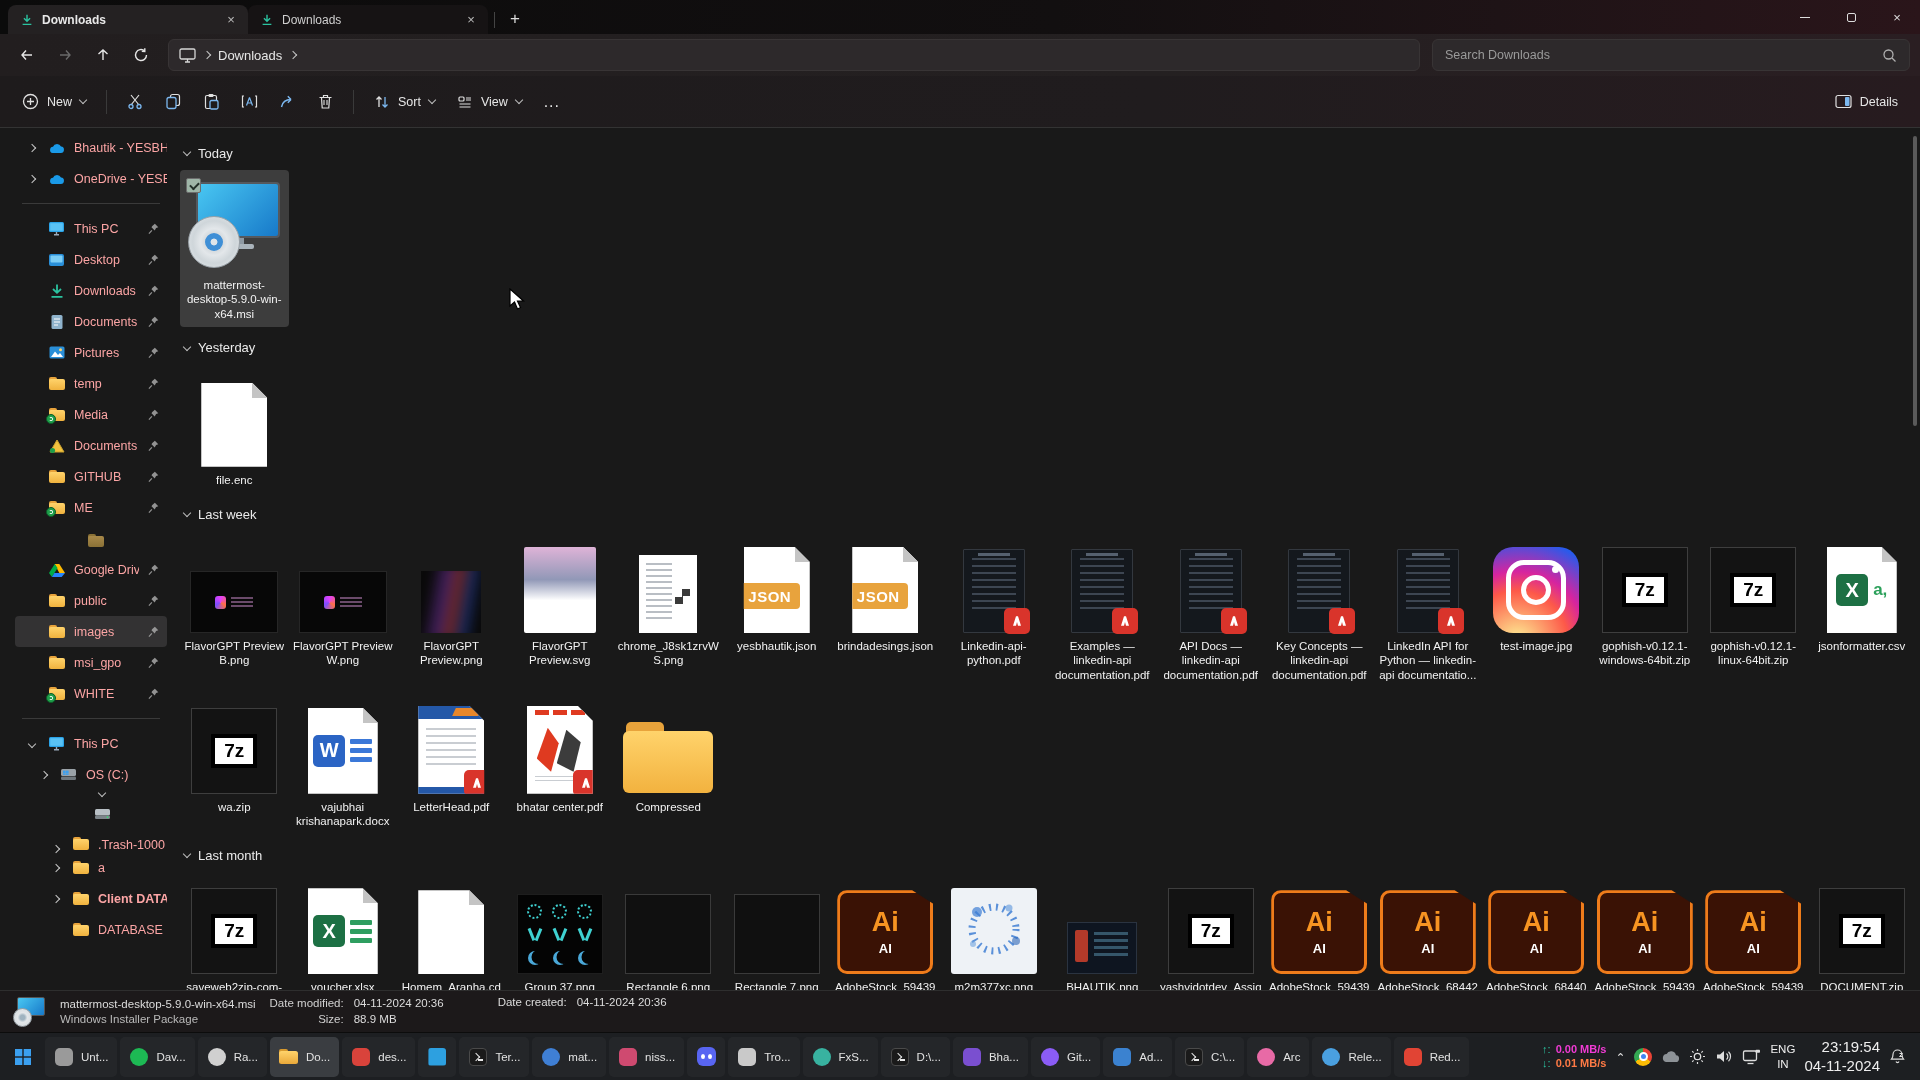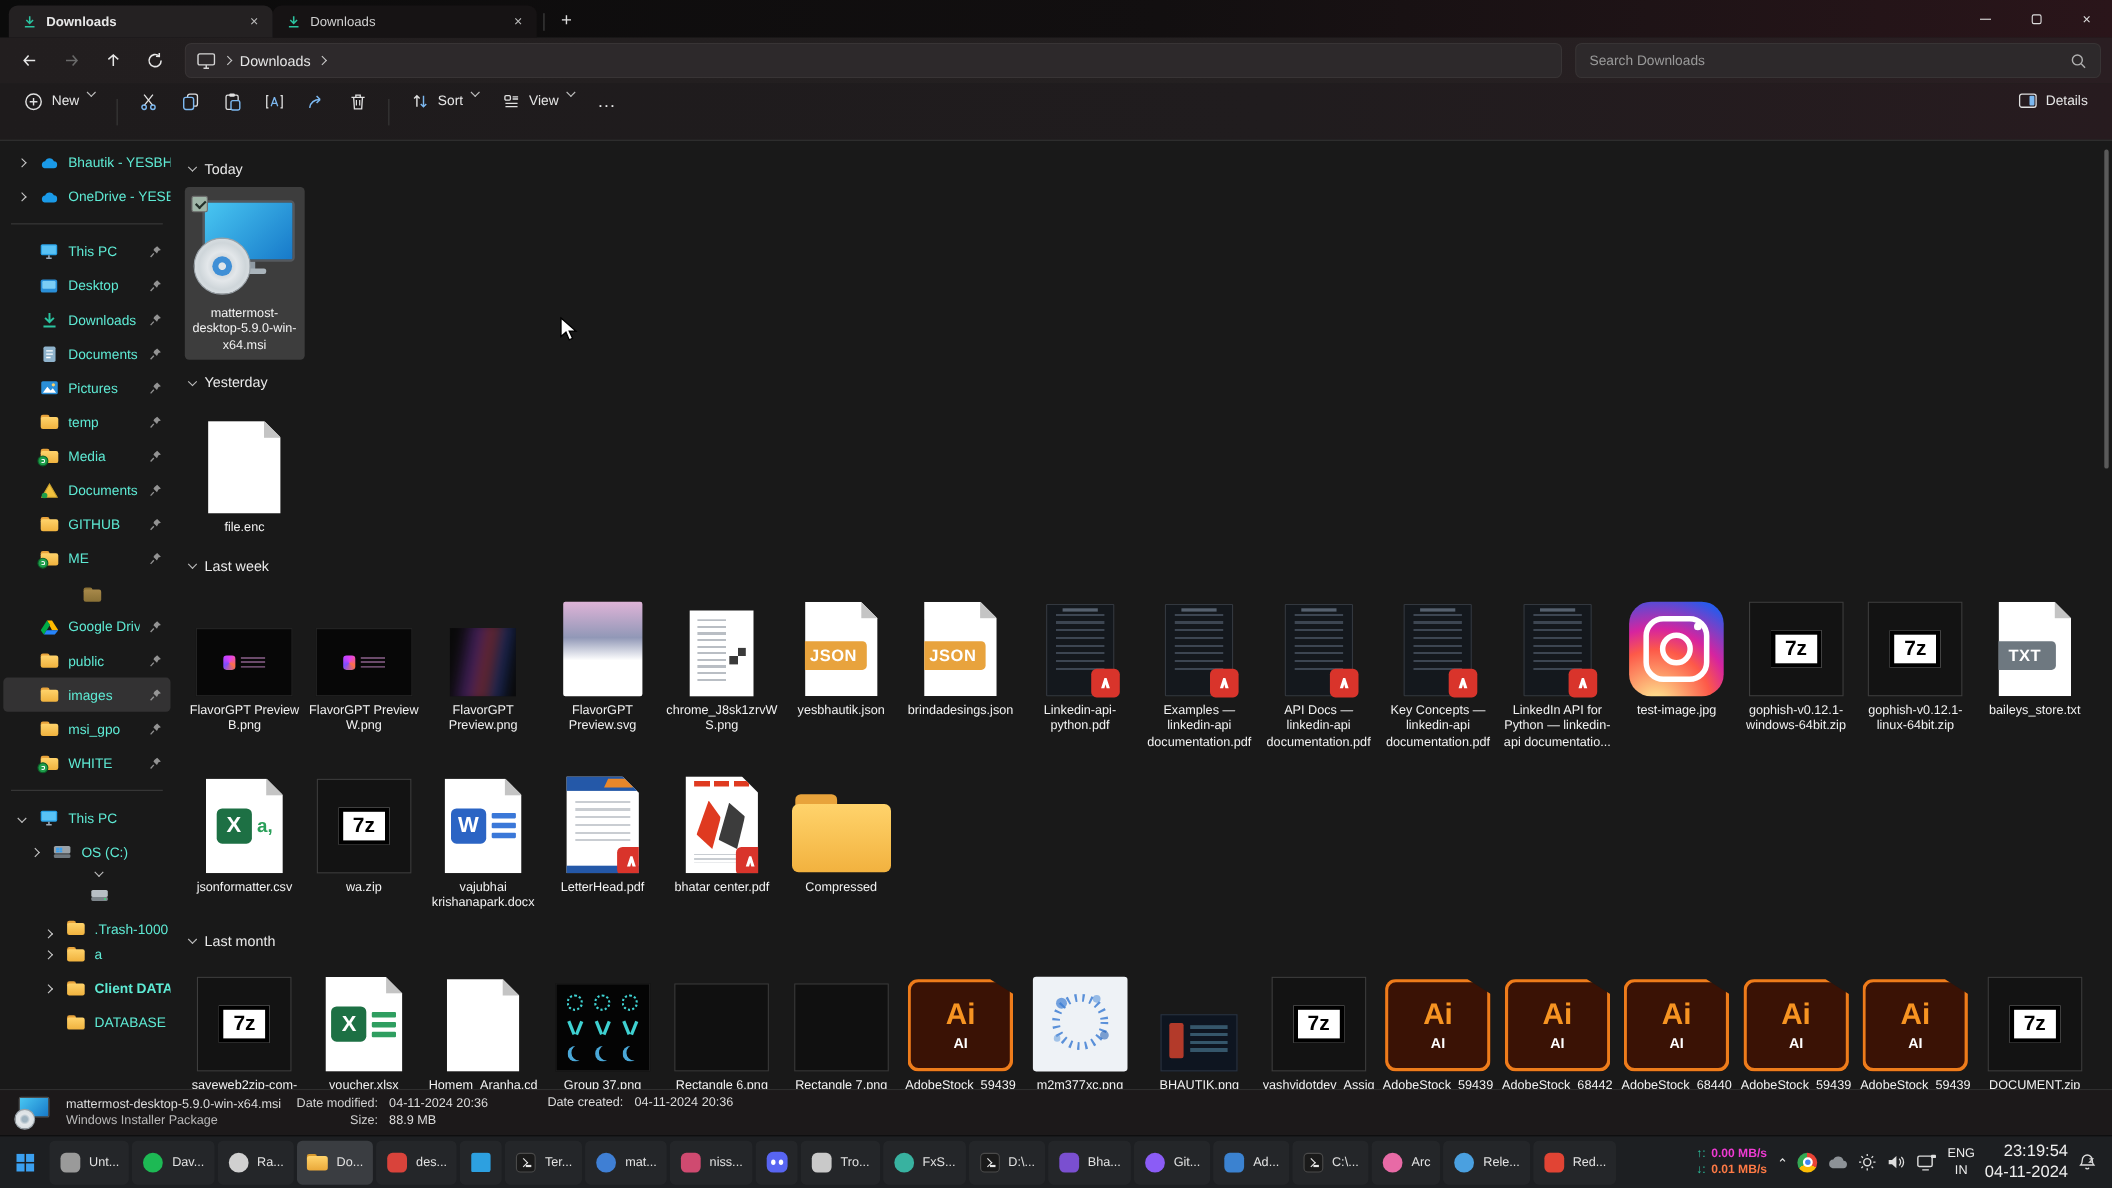--- a/index.html
+++ b/index.html
@@ -26,31 +26,31 @@
   .navbar{height:42px;background:linear-gradient(90deg,#221e1f 0%,#242021 60%,#2a1e22 100%);display:flex;align-items:center;padding:0 10px;gap:4px;}
   .navbtn{width:34px;height:32px;border-radius:4px;display:flex;align-items:center;justify-content:center;}
   .pill{background:#2d292b;border:1px solid #383435;border-radius:6px;height:32px;display:flex;align-items:center;}
   .crumbbar{flex:1;margin:0 8px 0 6px;padding:0 10px;gap:8px;color:#e6e6e6;font-size:13px;}
   .searchbox{width:478px;padding:0 12px;}
   .searchbox input{flex:1;background:transparent;border:none;outline:none;color:#f0abfc;font-size:12.5px;}
   .searchbox input::placeholder{color:#9a9a9a;}
 
   
   .cmdbar{height:52px;background:linear-gradient(90deg,#1e1b1c 0%,#201c1e 60%,#271b1f 100%);border-bottom:1px solid #333;display:flex;align-items:center;padding:0 12px;gap:2px;}
-  .cbtn{height:36px;border-radius:4px;display:flex;gap:8px;padding:0 10px;color:#e6e6e6;font-size:12.5px;}
+  .cbtn{height:36px;border-radius:4px;display:flex;align-items:center;gap:8px;padding:0 10px;color:#e6e6e6;font-size:12.5px;}
   .cicon{width:36px;justify-content:center;padding:0;}
   .csep{width:1px;height:24px;background:#3a3a3a;margin:0 8px;}
   .chev{width:6px;height:6px;border-right:1.4px solid #bdbdbd;border-bottom:1.4px solid #bdbdbd;transform:rotate(45deg);margin-top:-3px;}
   .chev-r{width:6px;height:6px;border-right:1.4px solid #c8c8c8;border-bottom:1.4px solid #c8c8c8;transform:rotate(-45deg);}
   .cmd-right{margin-left:auto;display:flex;align-items:center;}
   .more-dots{font-size:16px;color:#e6e6e6;letter-spacing:1px;}
 
   
   .main{flex:1;display:flex;position:relative;overflow:hidden;}
-  .sidebar{width:158px;padding-top:4px;font-size:12.5px;color:#5eead4;flex-shrink:0;overflow:hidden;}
+  .sidebar{width:158px;padding-top:4px;font-size:12.5px;color:#fca5a5;flex-shrink:0;overflow:hidden;margin-left:12px;}
   .srow{height:31px;display:flex;align-items:center;gap:9px;margin:0 3px;padding-left:10px;border-radius:4px;position:relative;}
   .srow .gutter{width:14px;display:flex;align-items:center;justify-content:center;flex-shrink:0;}
   .srow .slabel{white-space:nowrap;overflow:hidden;flex:1;}
   .srow.selected{background:#333233;}
   .srow .pin{margin-left:auto;margin-right:8px;flex-shrink:0;opacity:.85;}
   .sdivider{height:1px;background:#3a3a3a;margin:9px 10px;}
   .sicon{width:17px;height:17px;display:flex;align-items:center;justify-content:center;flex-shrink:0;position:relative;}
 
   
   .fold-sm{width:16px;height:13px;position:relative;}
@@ -858,29 +858,20 @@
             <div class="tile">
               <div class="iconbox">
                 <div class="zipdark">
                   <span class="zip7">7z</span>
                 </div>
               </div>
               <div class="fname">gophish-v0.12.1-linux-64bit.zip</div>
             </div>
             <div class="tile">
               <div class="iconbox">
-                <div class="pg p-json">
-                  <span class="pfold"></span>
-                  <span class="badge-lbl badge-txt">TXT</span>
-                </div>
-              </div>
-              <div class="fname">baileys_store.txt</div>
-            </div>
-            <div class="tile">
-              <div class="iconbox">
                 <div class="pg csvpg">
                   <span class="pfold"></span>
                   <span class="sqbadge sq-green">X</span>
                   <span class="csv-a">a,</span>
                 </div>
               </div>
               <div class="fname">jsonformatter.csv</div>
             </div>
             <div class="tile">
               <div class="iconbox">

